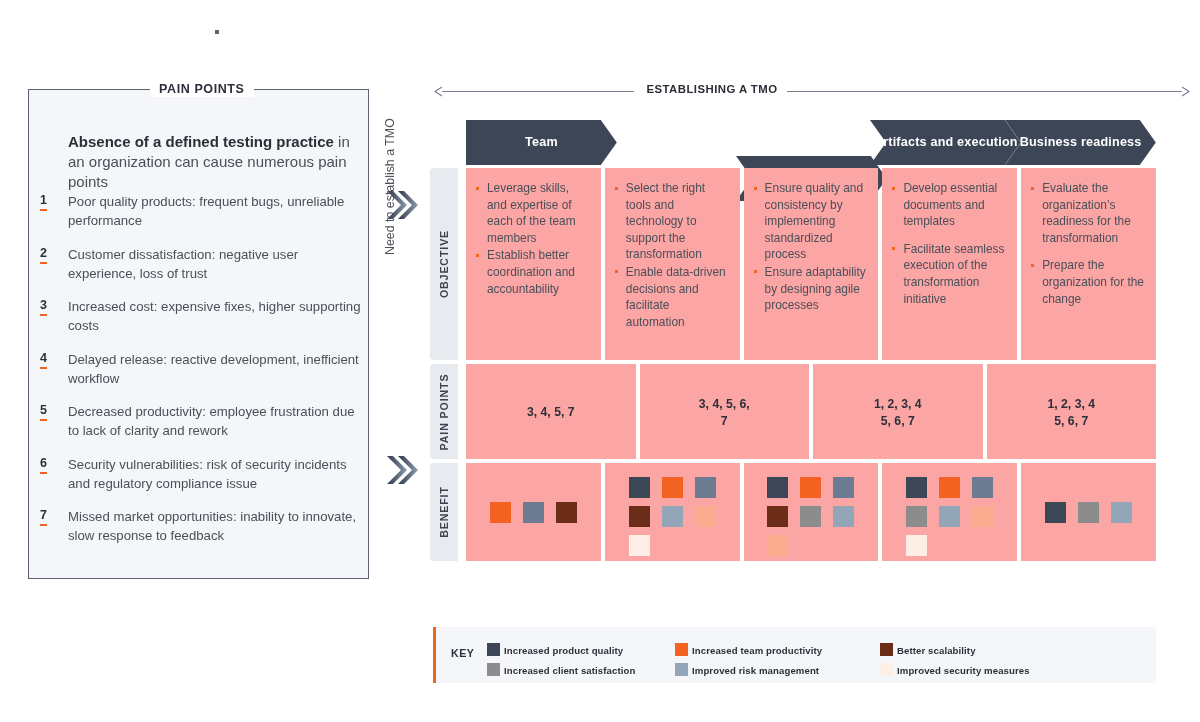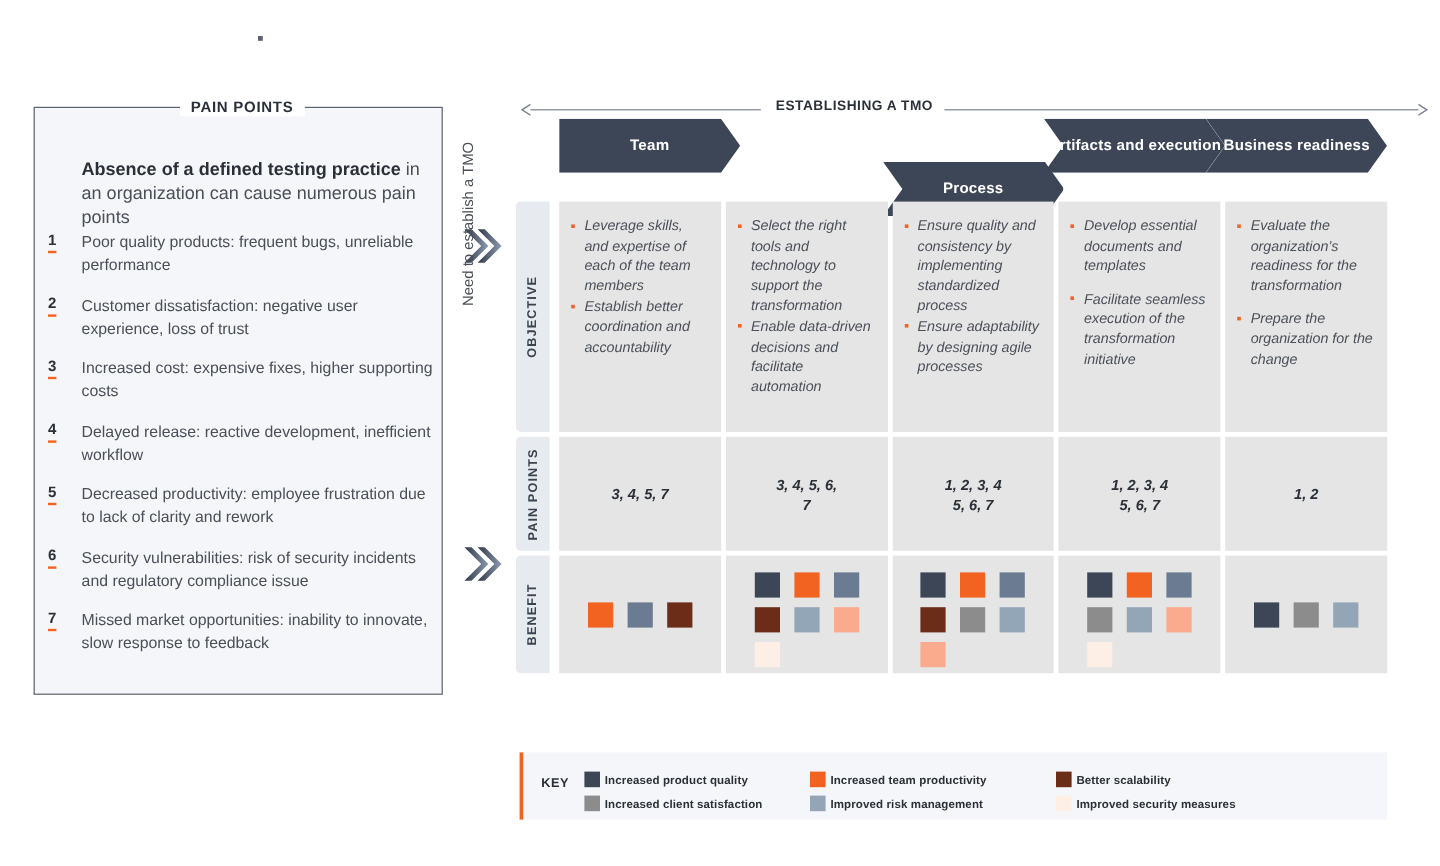--- a/index.html
+++ b/index.html
@@ -52,21 +52,21 @@
   .top-axis .line{position:absolute;top:9px;height:1px;background:#7b8291;}
   .top-axis .l1{left:10px;width:192px;}
   .top-axis .l2{left:355px;width:395px;}
   .top-title{
     position:absolute;left:200px;top:1px;width:160px;text-align:center;
     font-size:11.4px;font-weight:bold;letter-spacing:.45px;color:#2b3038;
   }
   .arrowhead{position:absolute;top:3px;width:12px;height:13px;}
 
   
-  .hdr{position:absolute;left:466px;top:99px;width:690px;height:45px;}
+  .hdr{position:absolute;left:466px;top:120px;width:690px;height:45px;}
   .hdr-cell{position:absolute;top:0;height:45px;}
   .hdr-cell svg{position:absolute;left:0;top:0;}
   .hdr-label{
     position:absolute;left:0;top:0;width:100%;height:45px;
     display:flex;align-items:center;justify-content:center;
     color:#ffffff;font-size:12.6px;font-weight:bold;line-height:14.5px;
     text-align:center;letter-spacing:.2px;
   }
   .hdr-label.c1{padding-right:18px;}
 
@@ -76,23 +76,22 @@
   .rowlabel{
     position:absolute;left:-36px;width:28px;background:#e7eaef;
     border-radius:4px 0 0 4px;display:flex;align-items:center;justify-content:center;
   }
   .rowlabel span{
     transform:rotate(-90deg);white-space:nowrap;
     font-size:10.6px;font-weight:bold;letter-spacing:.9px;color:#3b4350;
   }
   .cells{display:flex;gap:4px;}
   .cell{
-    flex:1 1 0;background:#e5e5e5;box-sizing:border-box;
+    flex:1 1 0;background:#fca5a5;box-sizing:border-box;
     padding:12px 10px 10px 10px;
-    font-style:italic;
   }
   .obj .cell{height:192px;}
   .pts .cell{height:95px;display:flex;align-items:center;justify-content:center;}
   .ben .cell{height:98px;padding:14px 10px;}
 
   .bullets{margin:0;padding:0;list-style:none;}
   .bullets li{
     position:relative;padding-left:11px;margin-bottom:1px;
     font-size:11.9px;line-height:16.6px;color:#4a4f58;
   }
@@ -289,23 +288,20 @@
           </div>
           <div class="cell">
             <div class="ptval">3, 4, 5, 6,<br>7</div>
           </div>
           <div class="cell">
             <div class="ptval">1, 2, 3, 4<br>5, 6, 7</div>
           </div>
           <div class="cell">
             <div class="ptval">1, 2, 3, 4<br>5, 6, 7</div>
           </div>
-          <div class="cell">
-            <div class="ptval">1, 2</div>
-          </div>
         </div>
     </div>
 
     <div class="mrow ben" style="margin-top:4px;">
       <div class="rowlabel" style="top:0;height:98px;">
         <span>BENEFIT</span>
       </div>
       <div class="cells" id="ben-cells">
           <div class="cell">
             <div class="benwrap center" style="height: 100%; justify-content: center;">

